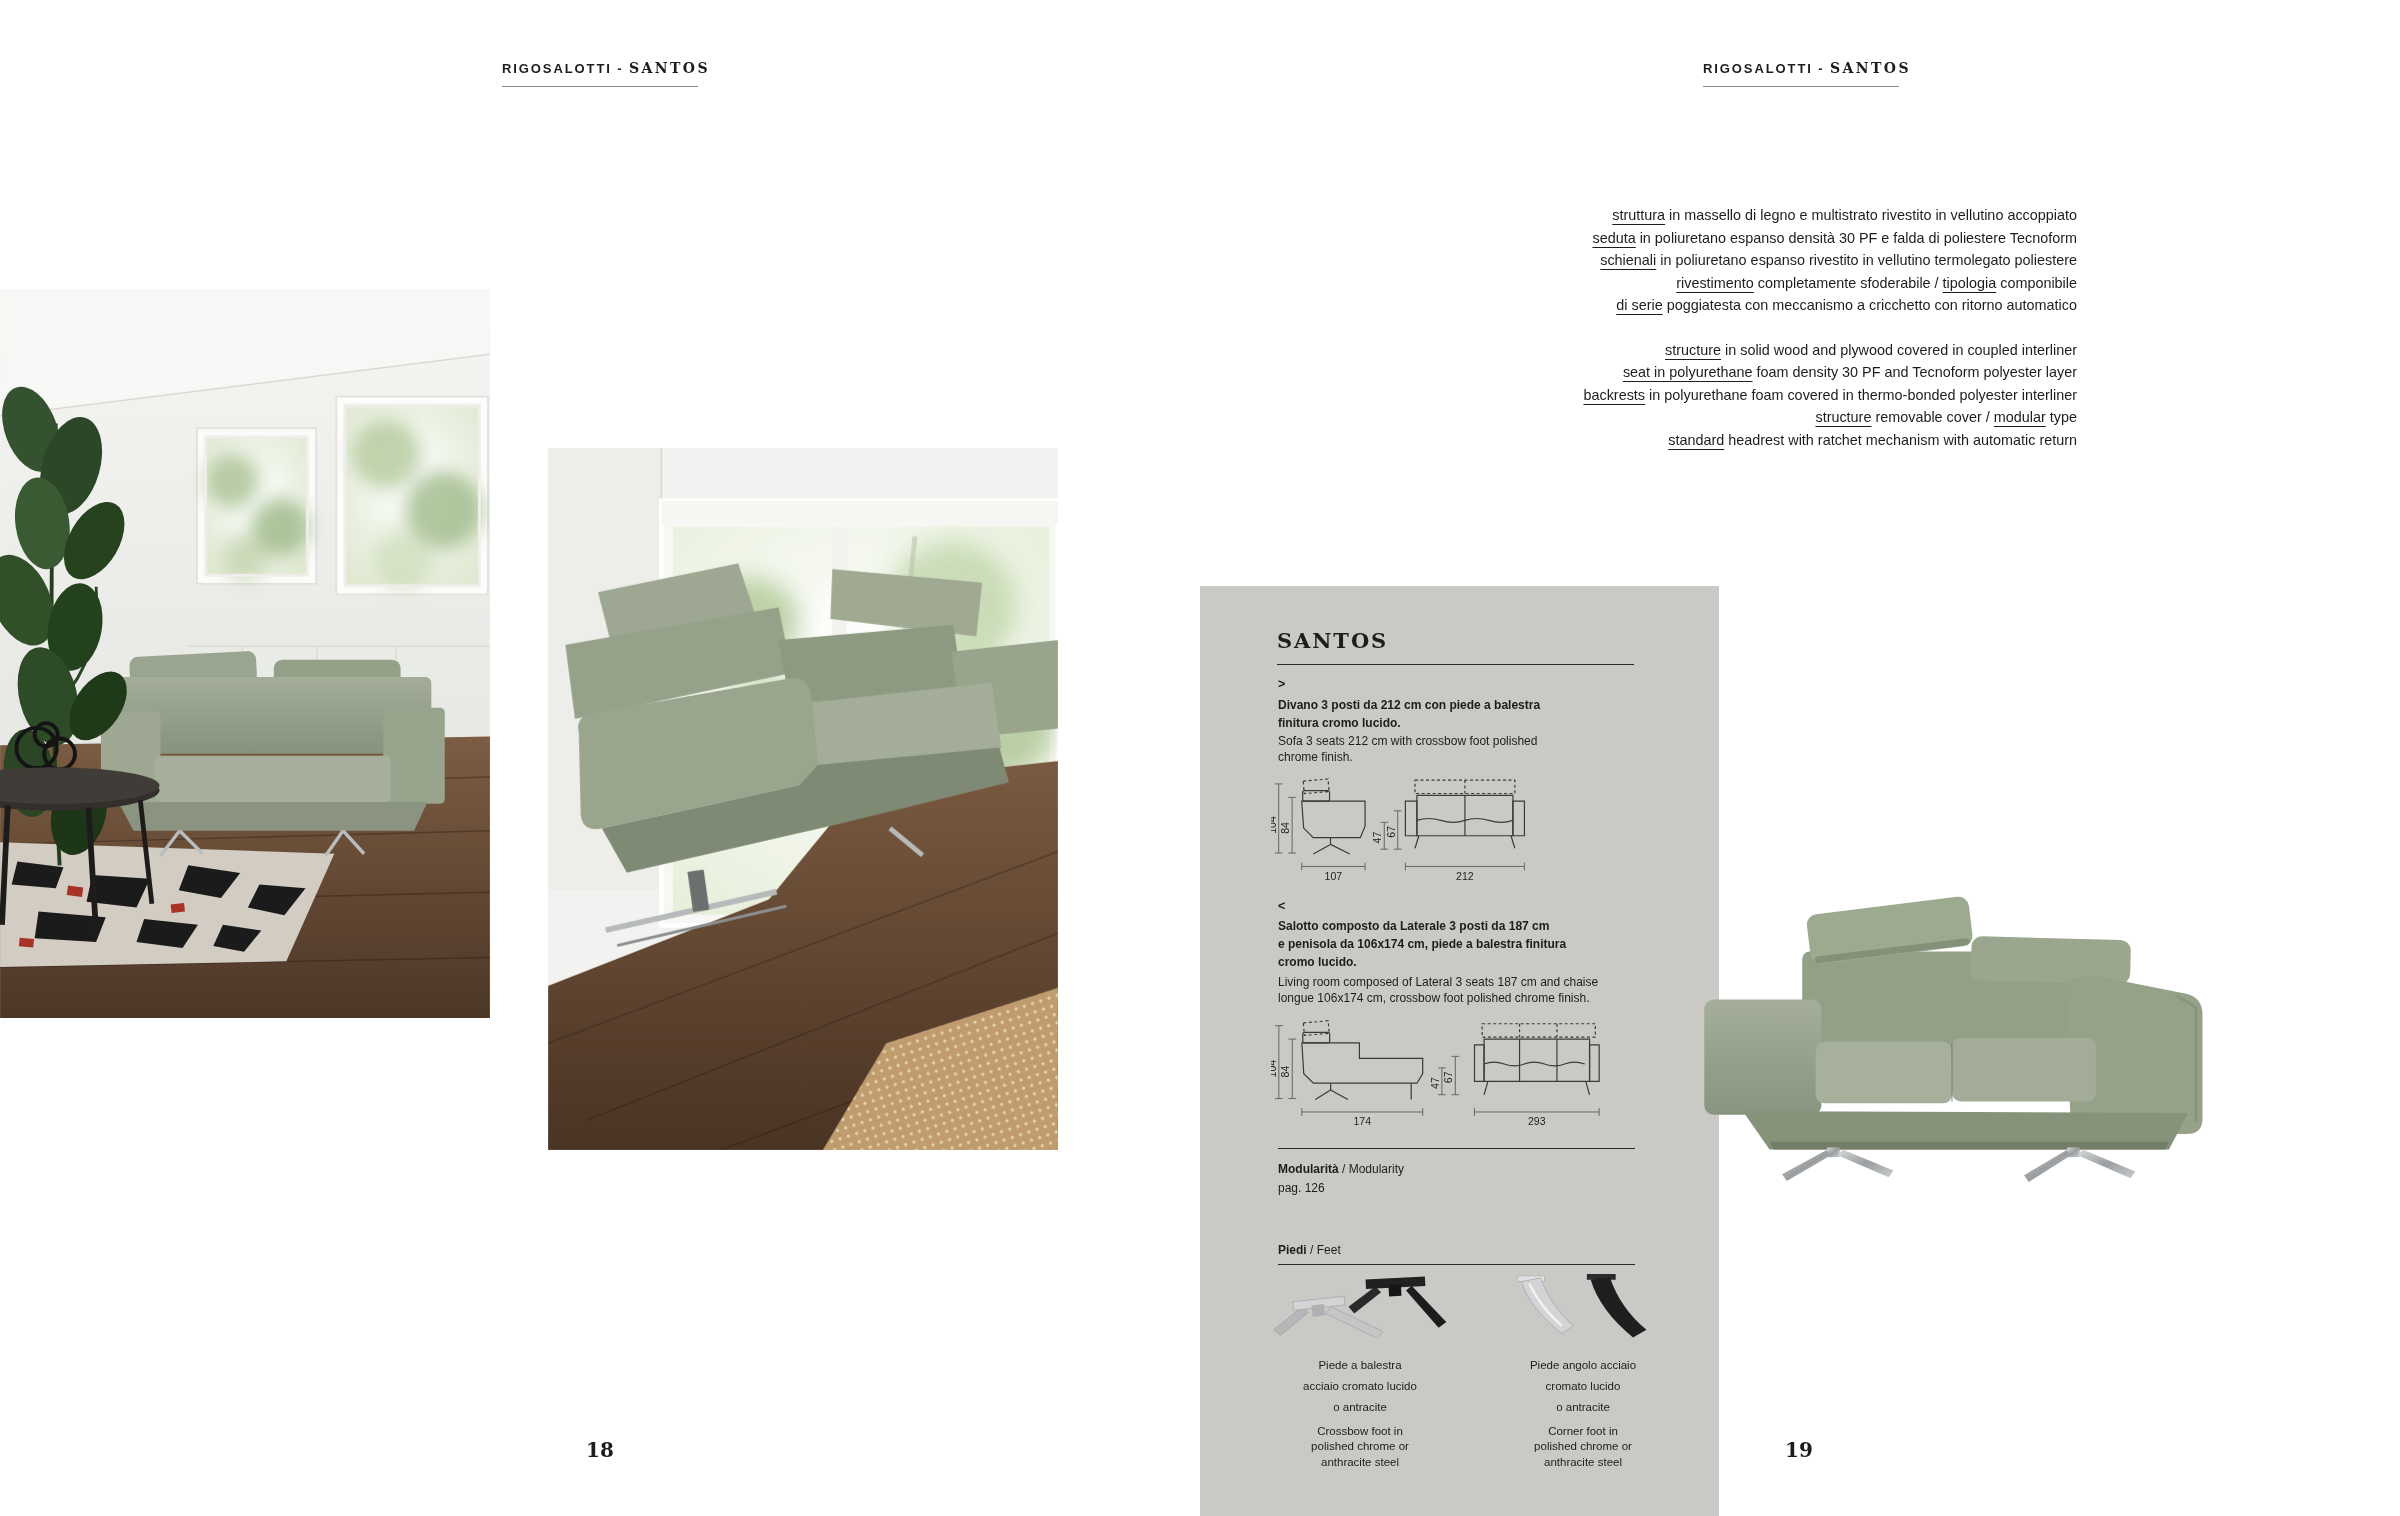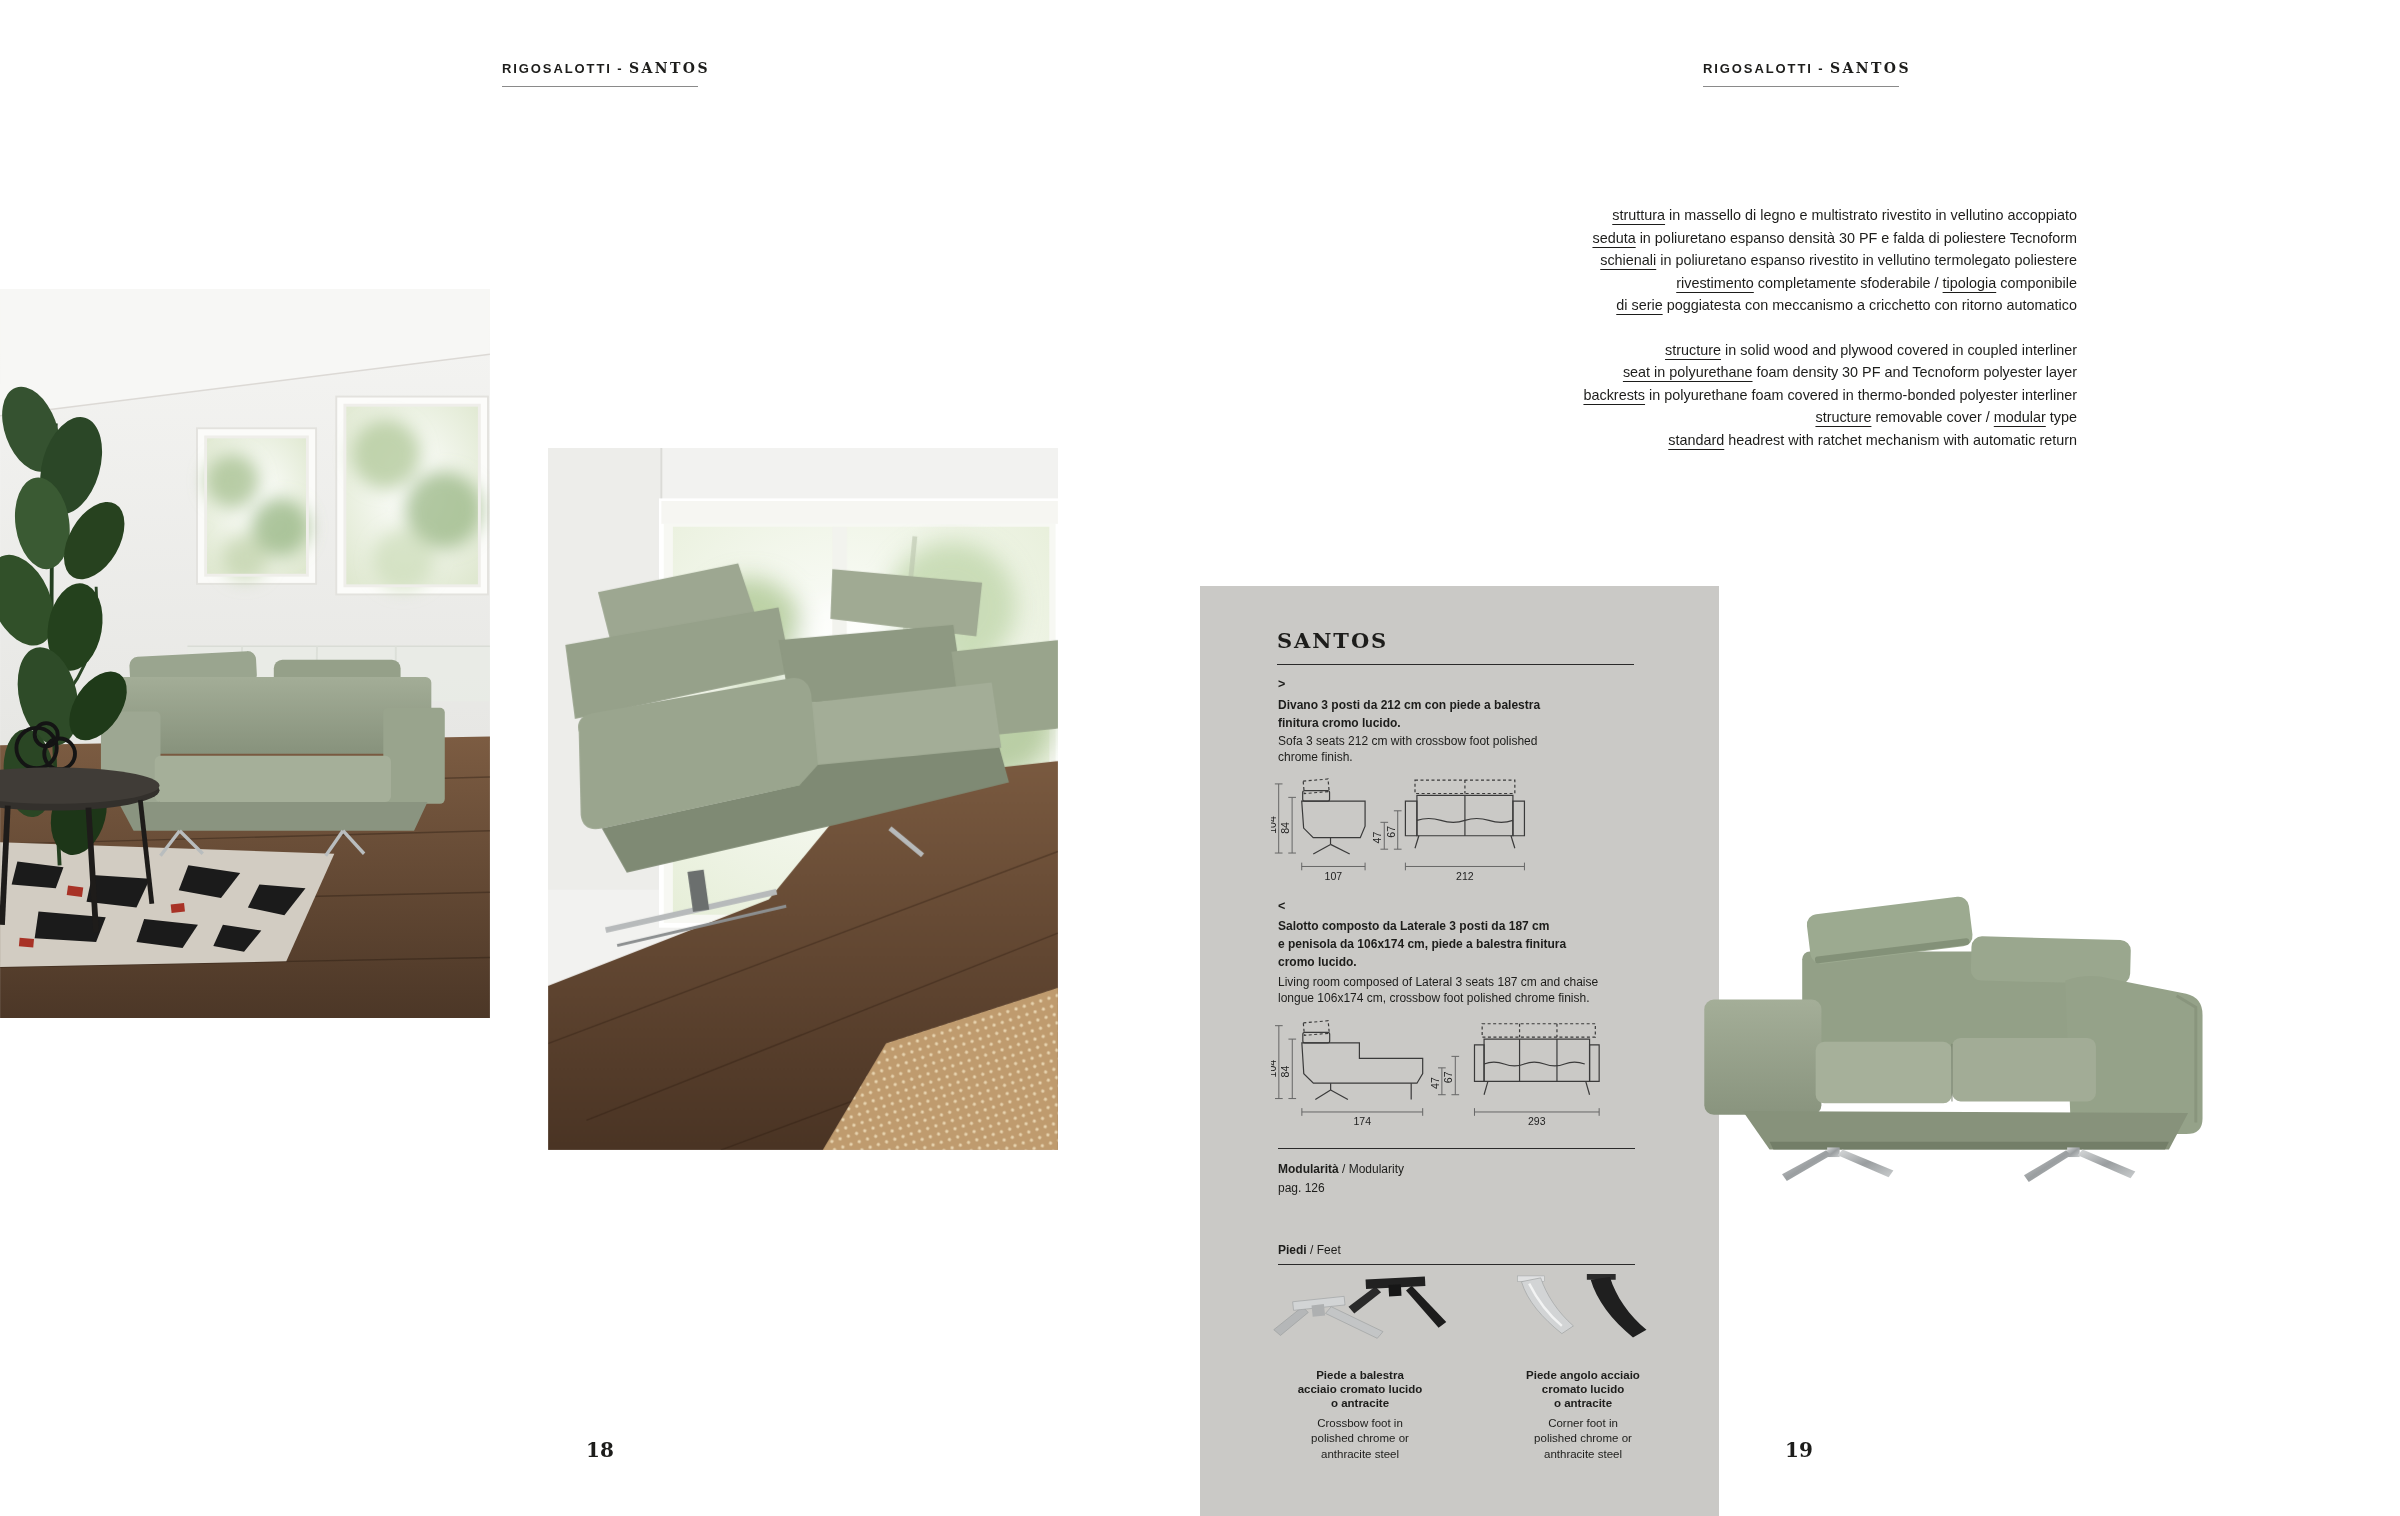--- a/index.html
+++ b/index.html
@@ -42,21 +42,21 @@
     left:77px;top:42px;width:357px;border-bottom:1.9px solid var(--rule);padding-bottom:10.6px;
     font-family:"DejaVu Serif","Liberation Serif",serif;font-weight:bold;font-size:21px;letter-spacing:1.9px;
   }
   .arrow{font-size:12.5px;font-weight:bold;}
   .item-title{font-weight:bold;font-size:12px;line-height:18px;width:384px;}
   .item-desc{font-size:12px;line-height:16px;width:384px;}
   .panel-rule{width:357px;border-top:1.4px solid var(--rule);}
   .panel-label{font-size:12px;line-height:19px;}
   .panel-label b{font-weight:bold;}
   .feet-col{width:208px;text-align:center;}
-  .feet-col .foot-name{font-weight:bold;font-size:11.5px;line-height:14px;margin-top:15px;}
+  .feet-col .foot-name{font-weight:normal;font-size:11.5px;line-height:21px;margin-top:2px;}
   .feet-col .foot-desc{font-size:11.5px;line-height:15.4px;margin-top:6px;}
 
   
   svg text{font-family:"Liberation Sans","DejaVu Sans",sans-serif;font-size:11px;fill:#222;}
   .diag line,.diag path,.diag rect{vector-effect:non-scaling-stroke;}
 </style>
 </head>
 <body>
 
 <div class="abs page-header" style="left:502px">

